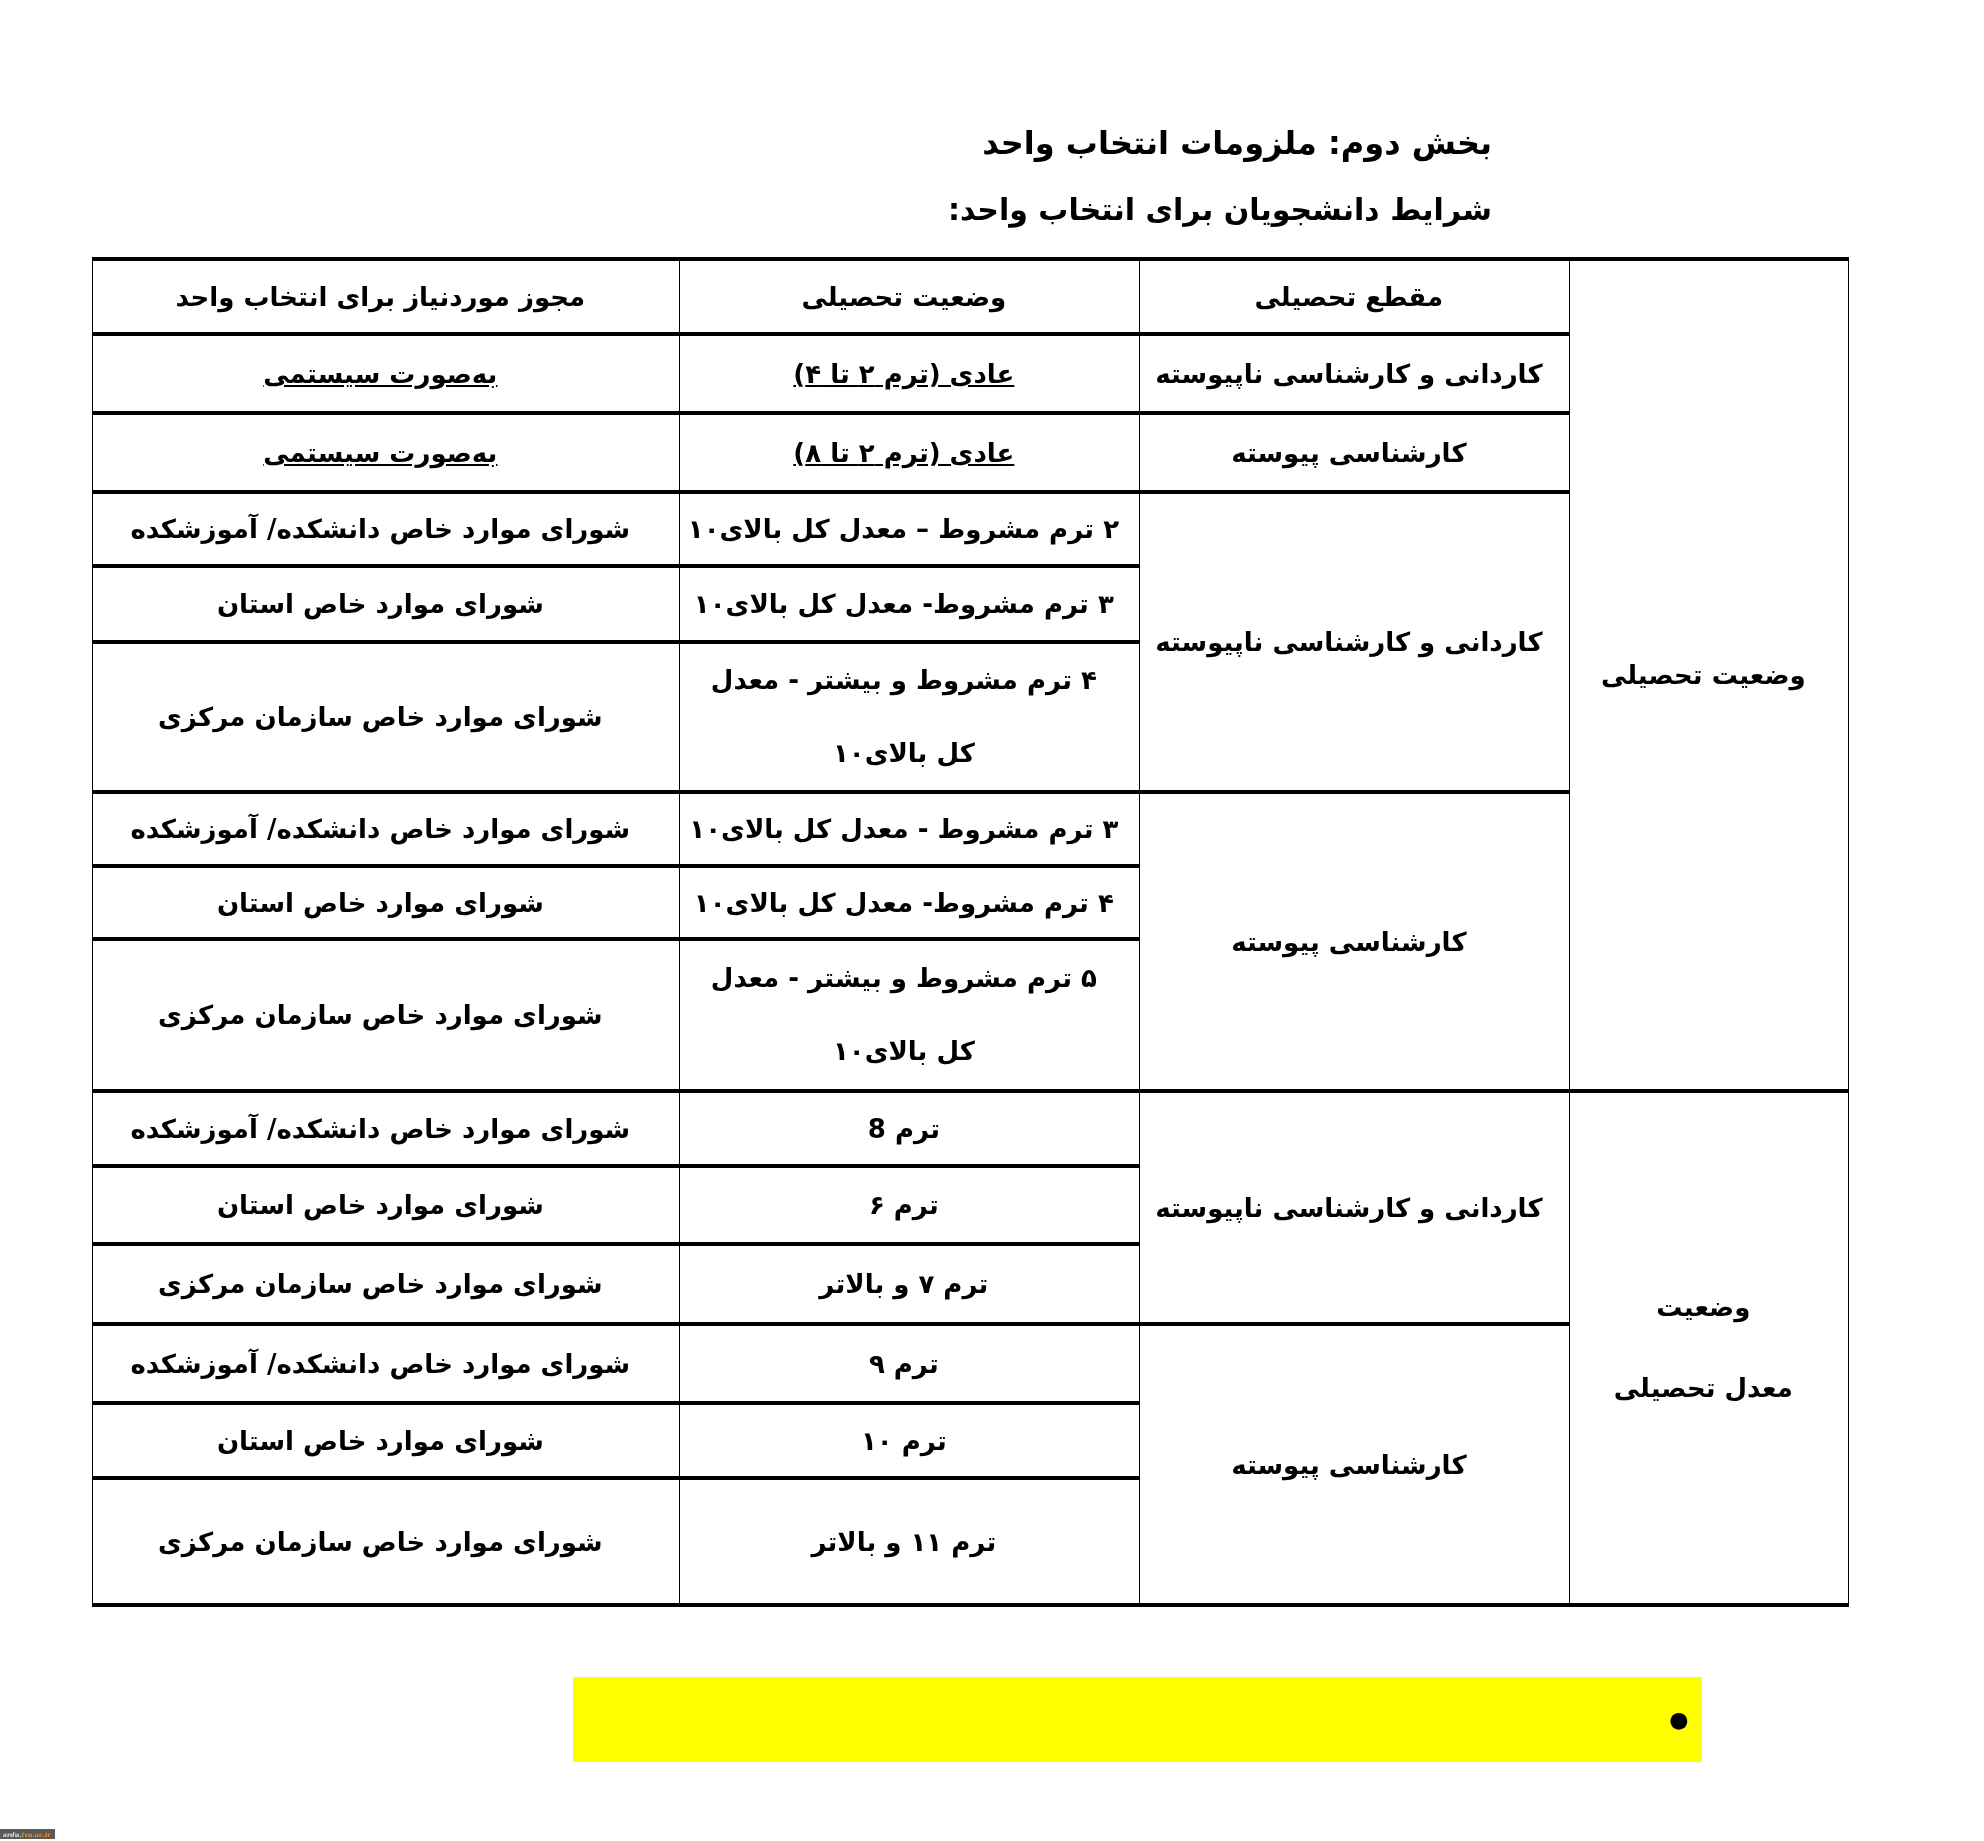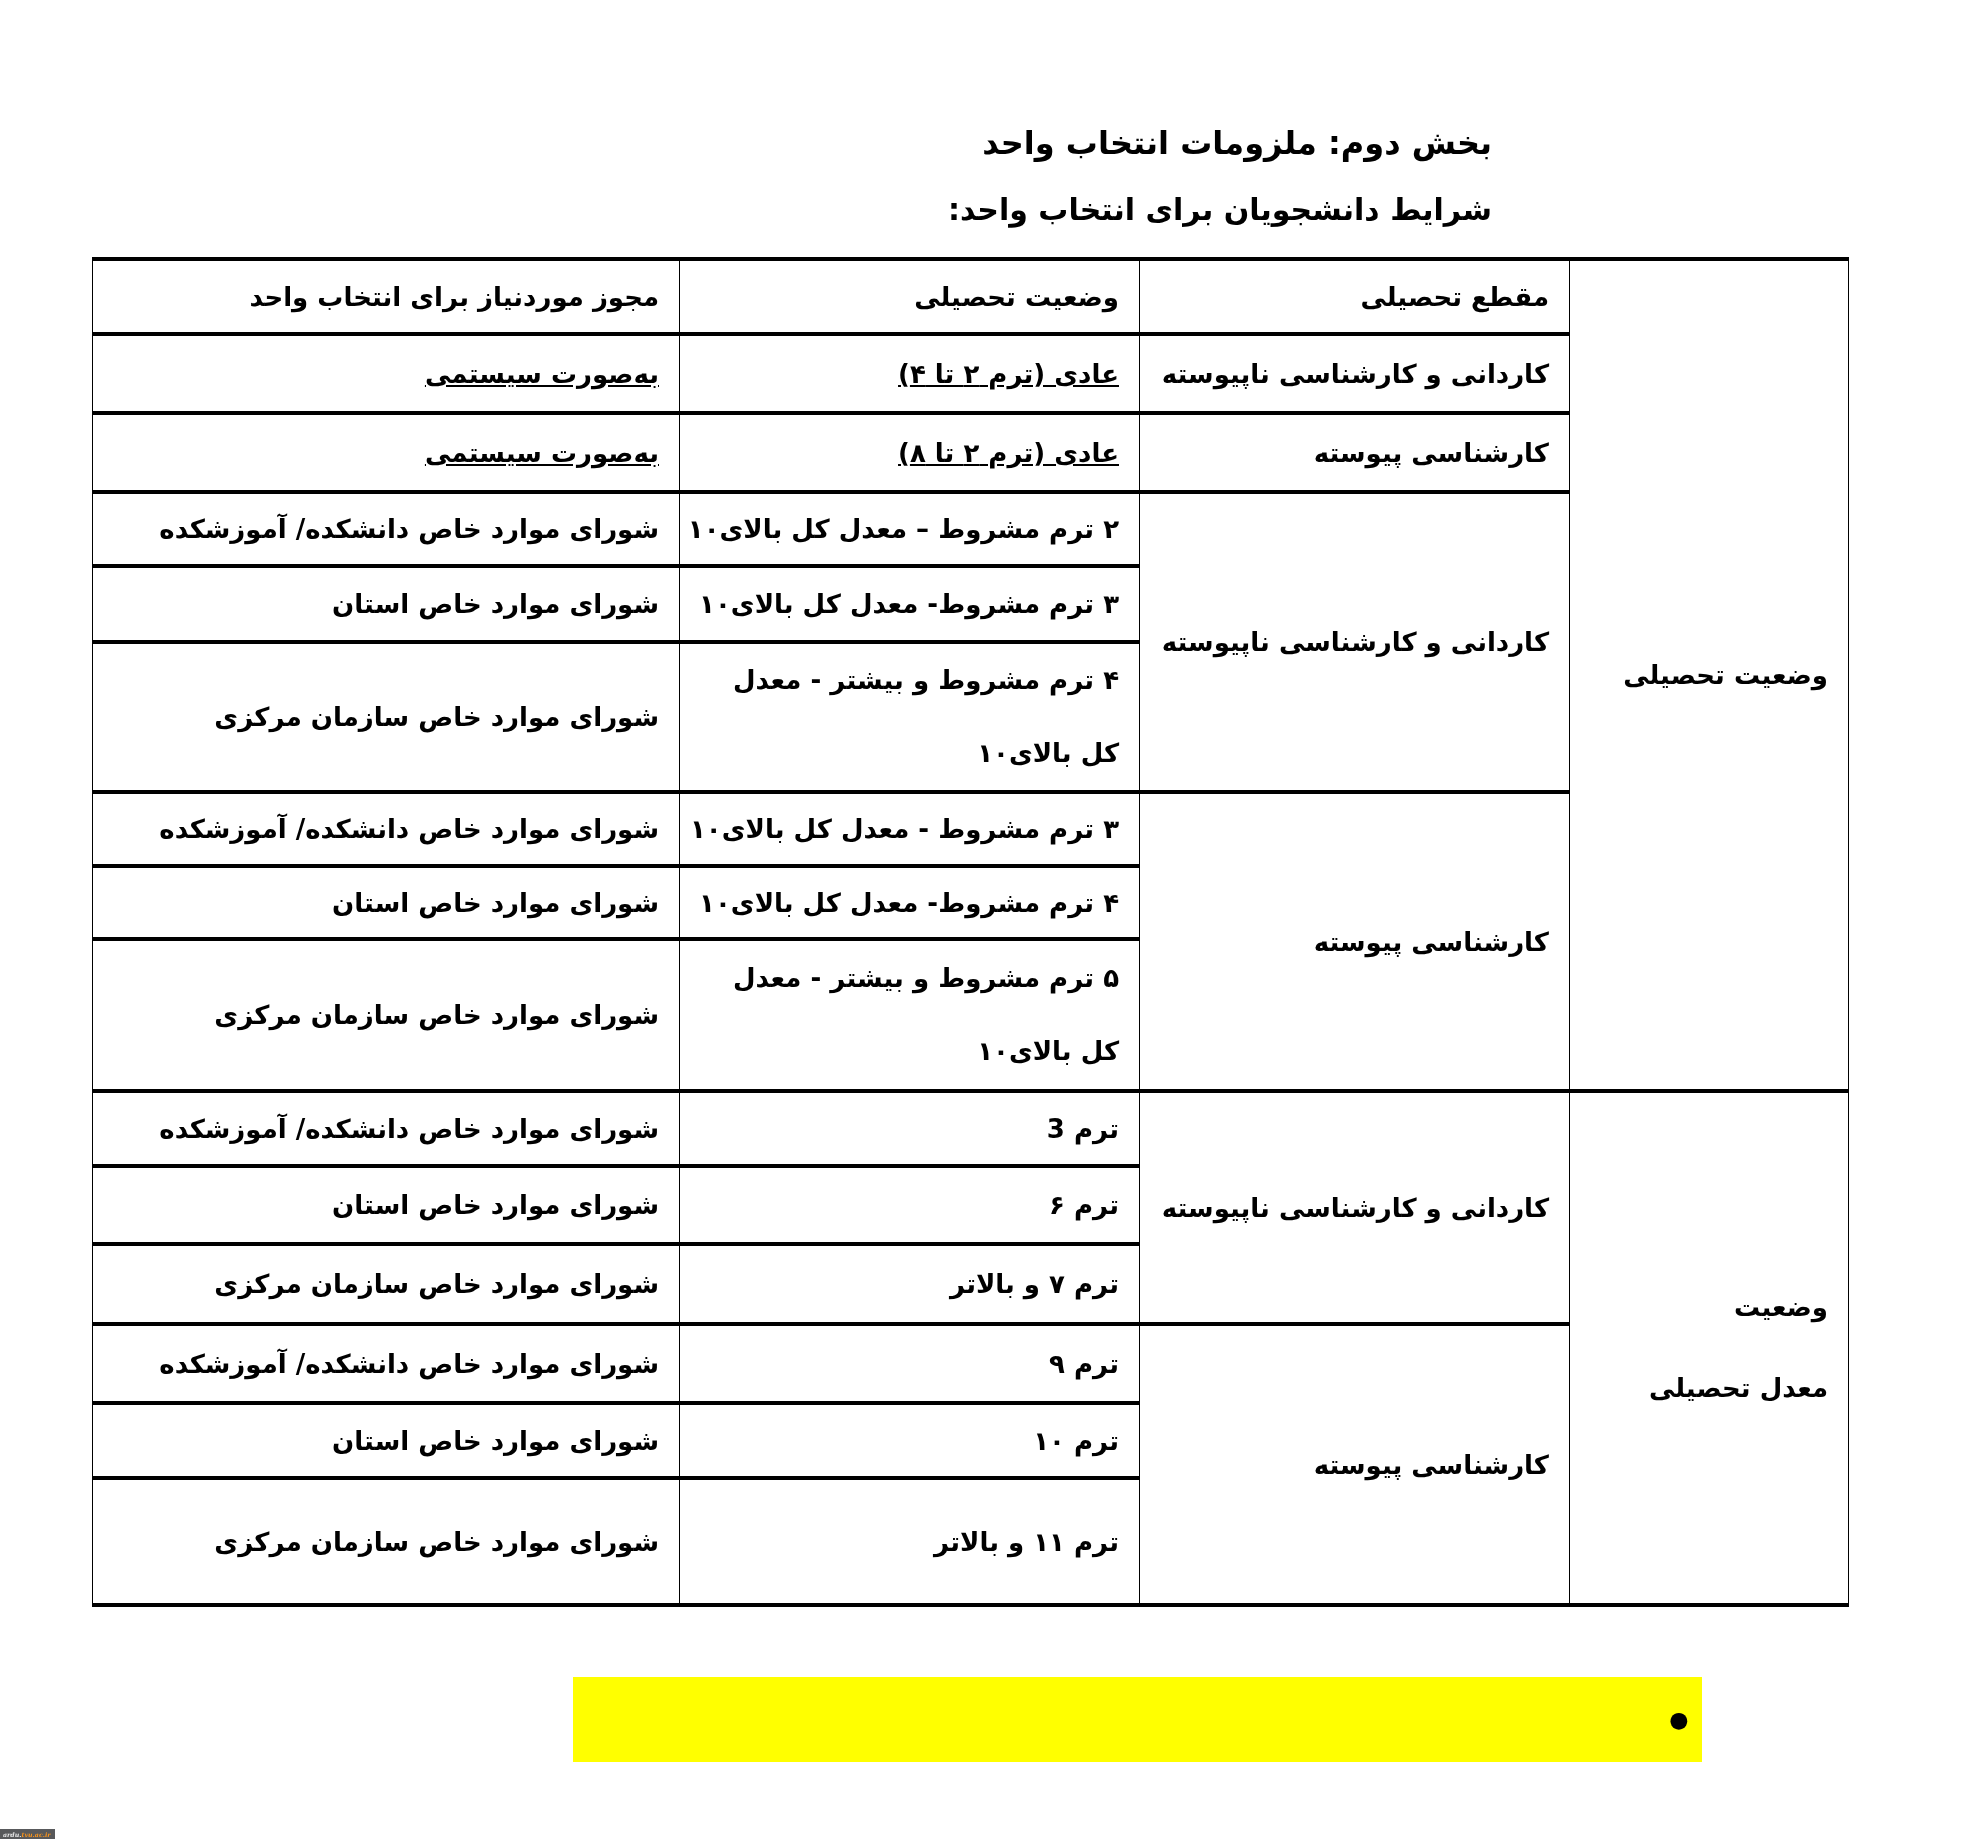--- a/index.html
+++ b/index.html
@@ -19,21 +19,21 @@
   
   table.req{
     position:absolute;top:257px;left:92px;
     width:1757px;table-layout:fixed;
     border-collapse:collapse;direction:rtl;
   }
   table.req td, table.req th{
     border:1.9px solid #000;
     border-top-width:4.4px;border-bottom-width:4.4px;
     font-size:26px;font-weight:bold;
-    vertical-align:middle;text-align:right;
+    vertical-align:middle;text-align:center;
     padding:0 20px 0 8.7px;
     white-space:nowrap;overflow:visible;
   }
   .c{text-align:center;padding-left:20px;text-decoration:underline;}
   
   .ga{vertical-align:top;padding-top:561px;}
   .gb{vertical-align:top;padding-top:48px;}
   .gb div{line-height:81px;}
   
   .lvl35{padding-top:48px;}
@@ -142,21 +142,21 @@
       </td>
       <td>شورای موارد خاص سازمان مرکزی</td>
     </tr>
 
     <tr style="height:75px">
       <td class="gb" rowspan="6">
         <div>وضعیت</div>
         <div>معدل تحصیلی</div>
       </td>
       <td class="lvl911" rowspan="3">کاردانی و کارشناسی ناپیوسته</td>
-      <td>ترم 3</td>
+      <td>ترم 8</td>
       <td>شورای موارد خاص دانشکده/ آموزشکده</td>
     </tr>
 
     <tr style="height:78px">
       <td>ترم ۶</td>
       <td>شورای موارد خاص استان</td>
     </tr>
 
     <tr style="height:80px">
       <td>ترم ۷ و بالاتر</td>

